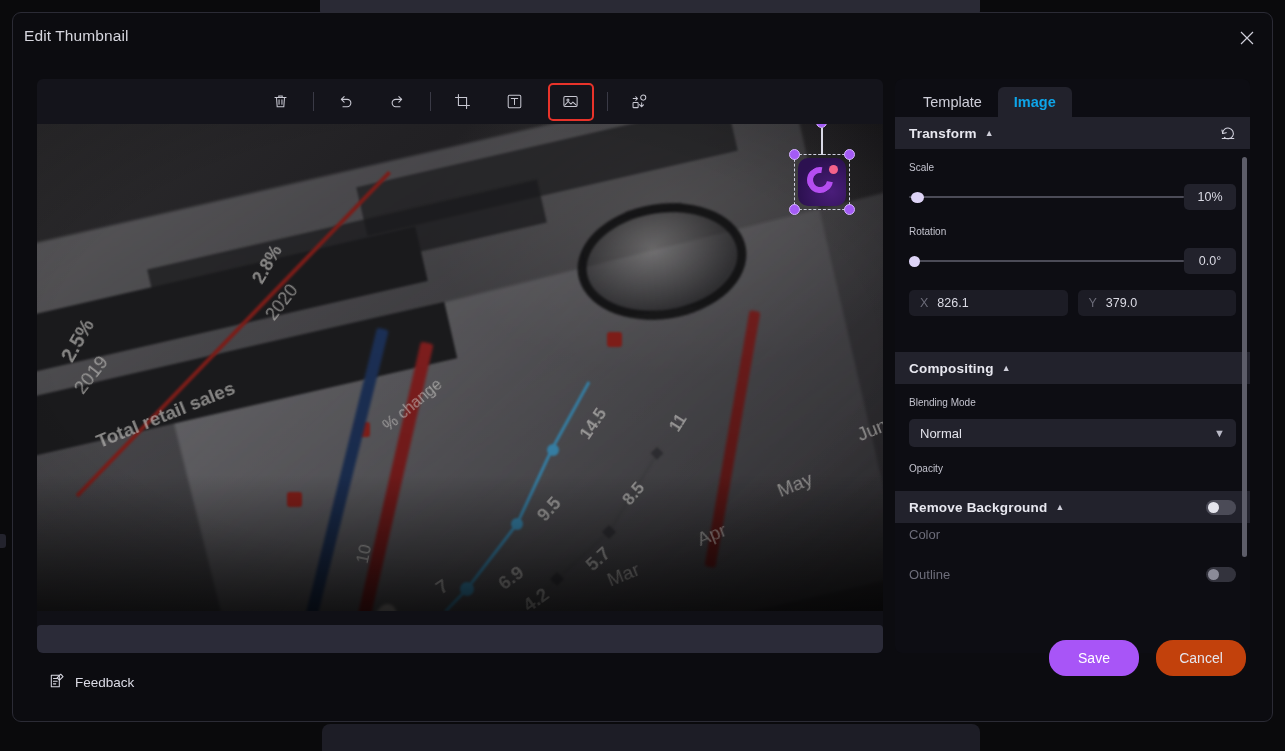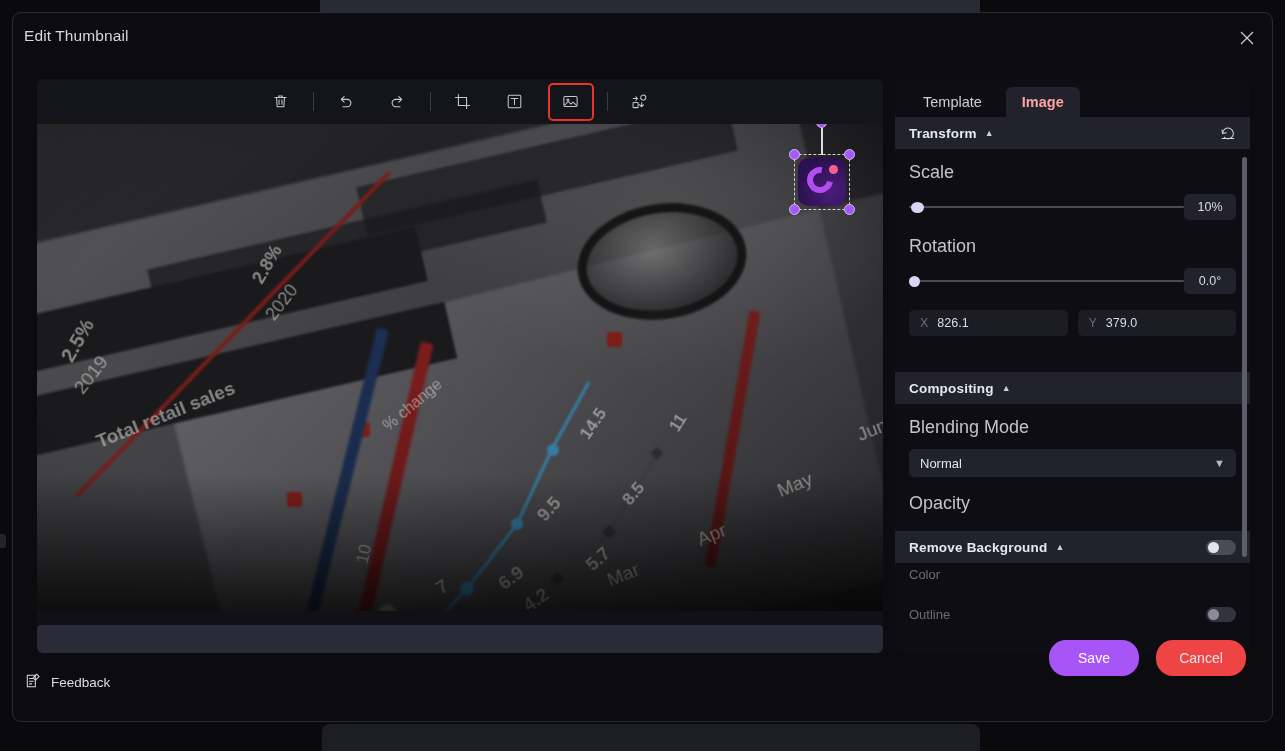--- a/index.html
+++ b/index.html
@@ -240,51 +240,51 @@
   
   .panel {
     position: absolute; left: 882px; top: 66px;
     width: 355px; height: 574px;
     background: #0d0d13;
     border-radius: 7px;
     overflow: hidden;
   }
   .tabs {
     position: relative; height: 38px;
-    display: flex; align-items: flex-end; gap: 8px;
+    display: flex; align-items: flex-end; gap: 0px;
     padding-left: 12px;
   }
   .tab {
     height: 30px; padding: 0 16px;
     display: flex; align-items: center;
     font-size: 14.5px; color: #cfcfda; cursor: pointer;
     border-radius: 6px 6px 0 0;
   }
-  .tab.active { background: #22222c; color: #fca5a5; font-weight: 700; }
+  .tab.active { background: #22222c; color: #0ea5e9; font-weight: 700; }
 
   .panel-body {
     position: relative;
     height: 536px;
     overflow: hidden;
   }
   .section-head {
     height: 32px; background: #22222c;
     display: flex; align-items: center;
     padding: 0 14px;
   }
   .section-head .st {
     font-size: 13.5px; font-weight: 700; color: #e7e7ef; letter-spacing: .2px;
   }
   .caret { margin-left: 8px; color: #cfcfda; font-size: 9px; line-height: 1; }
   .reset-icon { margin-left: auto; color: #d2d2de; cursor: pointer; display:flex; }
   .reset-icon svg { width: 16px; height: 16px; }
 
   .section-pad { padding: 13px 14px 6px 14px; }
   .field-label {
-    font-size: 18px; color: #c3c3ce; margin-bottom: 11px;
+    font-size: 10px; color: #c3c3ce; margin-bottom: 11px;
   }
 
   .slider-row { display: flex; align-items: center; margin-bottom: 16px; }
   .slider {
     position: relative; flex: 1; height: 14px;
   }
   .track {
     position: absolute; top: 6px; left: 0; right: 0; height: 2px;
     background: #4b4b57; border-radius: 2px;
   }
@@ -334,33 +334,33 @@
   .row-toggle .toggle { margin-left: auto; }
 
   .scrollbar {
     position: absolute; right: 3px; top: 40px;
     width: 5px; height: 400px; border-radius: 3px; background: #5d5d69;
     cursor: pointer;
   }
 
   
   .feedback {
-    position: absolute; left: 12px; top: 660px;
+    position: absolute; left: 36px; top: 660px;
     display: flex; align-items: center; gap: 10px; cursor: pointer;
   }
   .feedback svg { width: 16px; height: 16px; color: #d6d6e0; }
   .feedback span { font-size: 13.5px; color: #dcdce6; }
 
   .btn {
     position: absolute; top: 627px; height: 36px;
     display: flex; align-items: center; justify-content: center;
     border-radius: 17px; font-size: 14px; cursor: pointer;
   }
   .btn-save   { left: 1036px; width: 90px; background: #a855f7; color: #ffffff; }
-  .btn-cancel { left: 1143px; width: 90px; background: #ef4444; color: #e6e6ef; }
+  .btn-cancel { left: 1143px; width: 90px; background: #c2410c; color: #e6e6ef; }
 </style>
 </head>
 <body>
 
 <div class="bg-strip-top"></div>
 <div class="bg-strip-bottom"></div>
 <div class="bg-left-nub"></div>
 
 <div class="modal">
 

